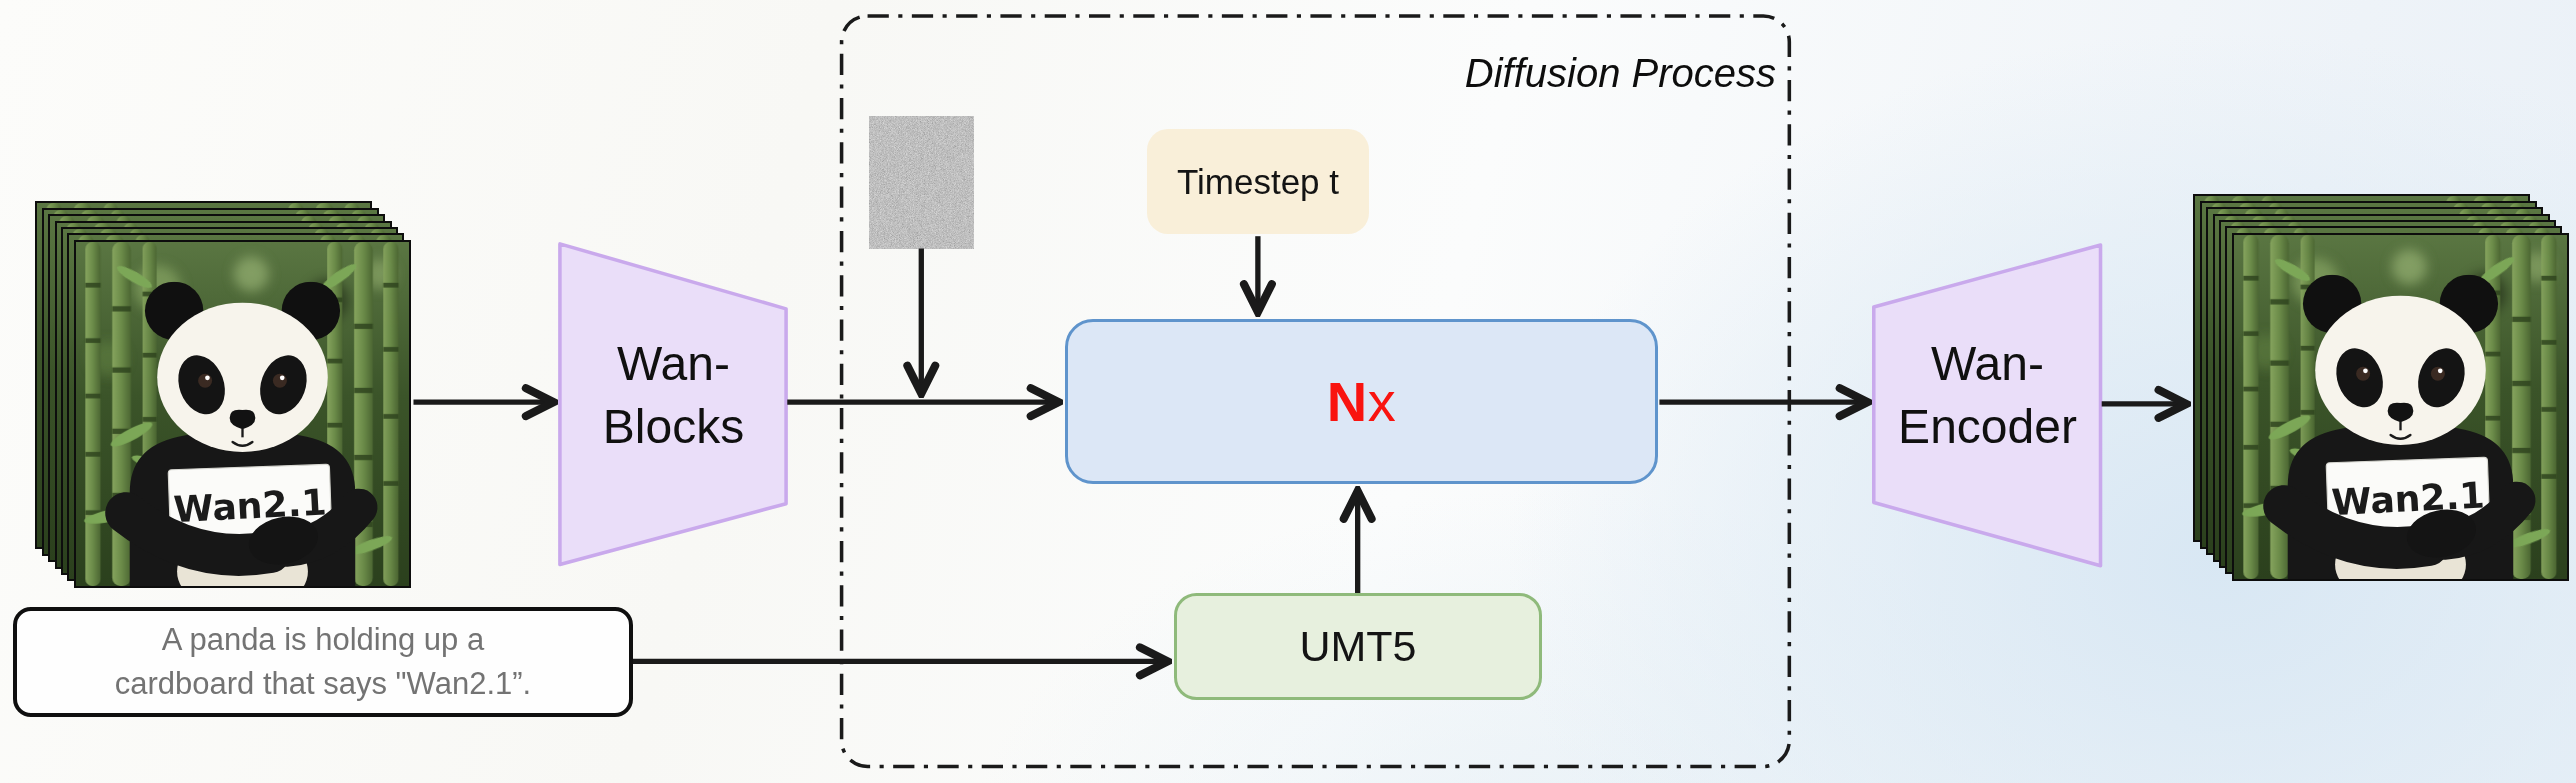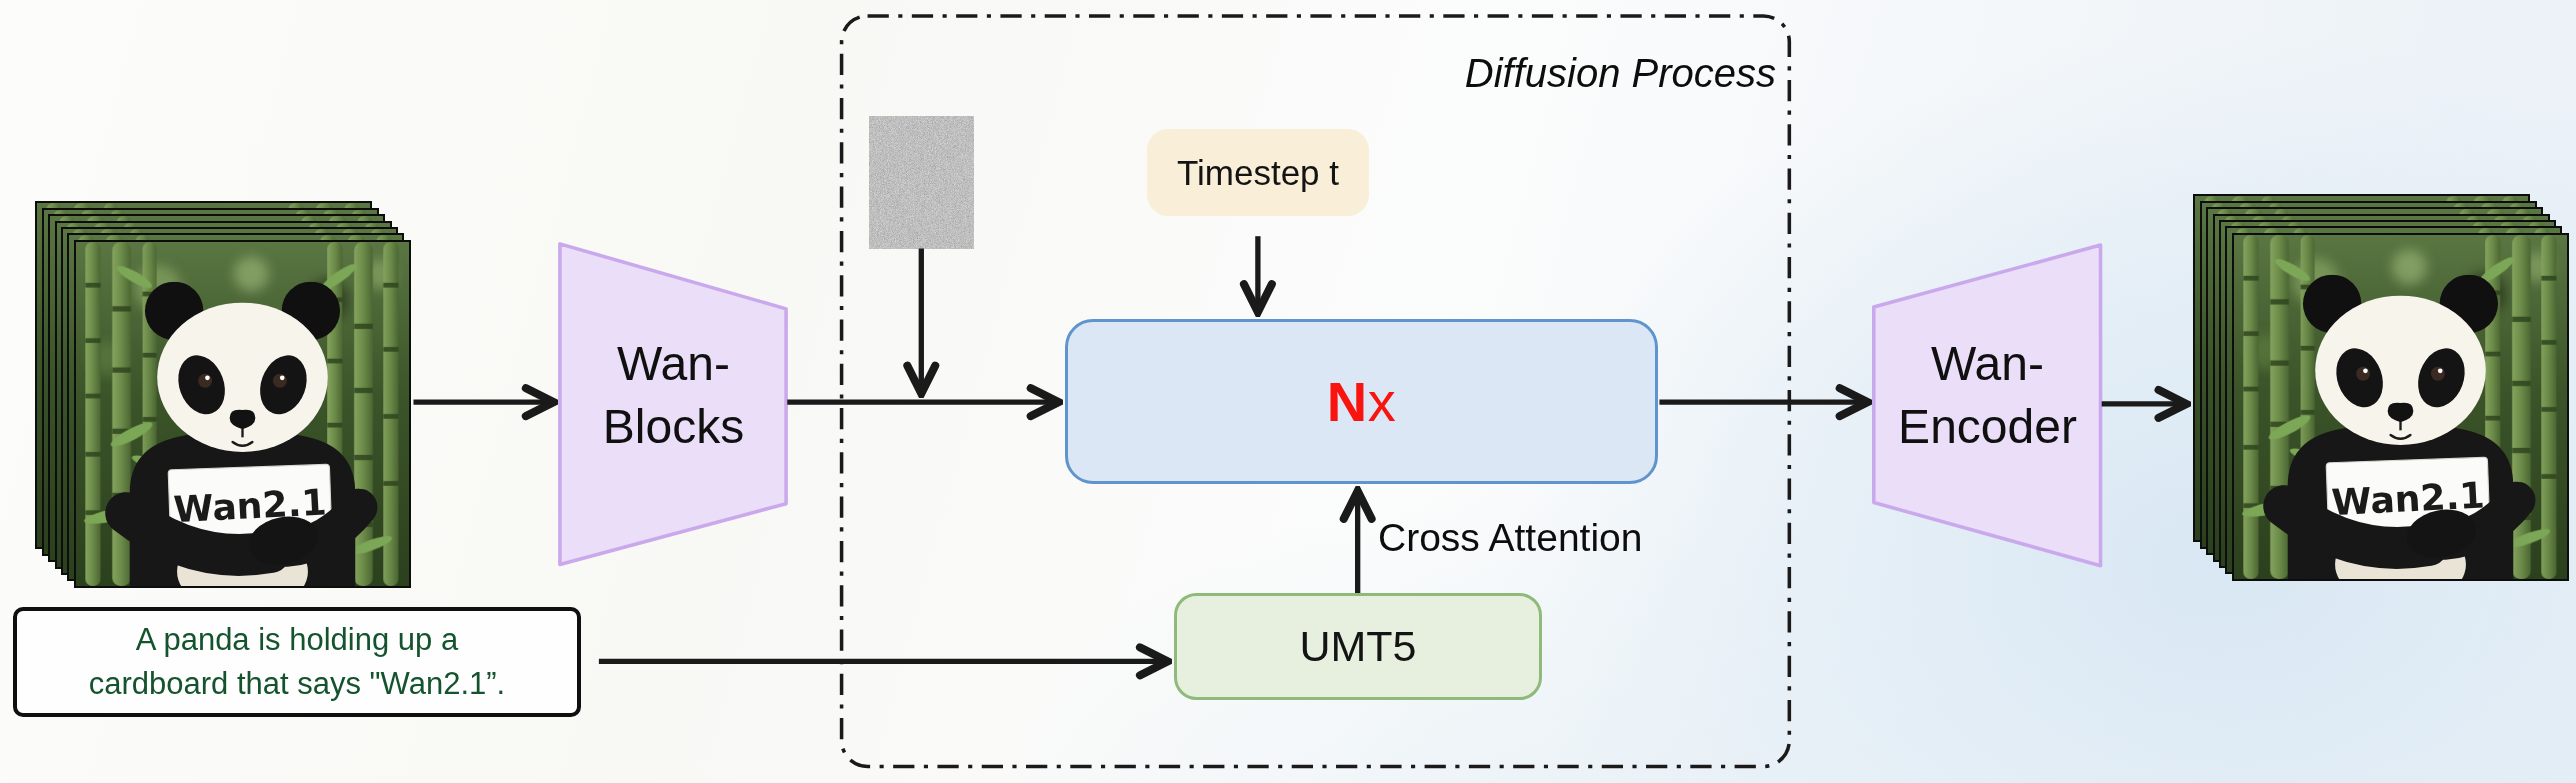--- a/index.html
+++ b/index.html
@@ -9,28 +9,28 @@
     background:
       radial-gradient(945px 709px at 86% 72%, rgba(214,230,243,.9) 0%, rgba(222,235,245,.55) 45%, rgba(255,255,255,0) 75%),
       radial-gradient(827px 531px at 60% 110%, rgba(224,236,244,.6) 0%, rgba(255,255,255,0) 70%),
       linear-gradient(105deg,#fcfcfa 0%,#f8f8f5 30%,#fbfcfc 55%,#eef3f8 85%,#e9f0f7 100%);
   }
   .abs{position:absolute;box-sizing:border-box;}
   svg.overlay{position:absolute;left:0;top:0;width:2576px;height:783px;pointer-events:none;}
 
   
   .node{display:flex;align-items:center;justify-content:center;text-align:center;color:#141414;}
-  .timestep-box{left:1147px;top:129px;width:222px;height:87px;background:#f9efd9;border-radius:21px;font-size:35px;}
+  .timestep-box{left:1147px;top:129px;width:222px;height:105px;background:#f9efd9;border-radius:21px;font-size:35px;}
   .dit-box{left:1065px;top:319px;width:593px;height:165px;background:#dce7f6;border:3.5px solid #5f94cc;border-radius:28px;
            font-size:56px;font-weight:500;letter-spacing:0.6px;}
   .dit-box .red-n{color:#f91410;font-weight:700;}
   .dit-box .red-x{color:#f91410;font-weight:400;}
   .umt5-box{left:1174px;top:593px;width:368px;height:107px;background:#e7f0de;border:3px solid #8fba7b;border-radius:22.4px;font-size:43px;}
-  .prompt-box{left:13px;top:607px;width:568px;height:110px;background:#fefefe;border:4.1px solid #0f0f0f;border-radius:10px;
-              font-size:31px;line-height:1.42;color:#14532d;flex-direction:column;}
+  .prompt-box{left:13px;top:607px;width:620px;height:110px;background:#fefefe;border:4.1px solid #0f0f0f;border-radius:18px;
+              font-size:31px;line-height:1.42;color:#737373;flex-direction:column;}
   .lbl{color:#0d0d0d;}
   .lbl-diffusion{left:1358px;top:51px;width:418px;text-align:right;font-size:40px;font-style:italic;font-weight:500;}
   .lbl-cross{left:1378px;top:516px;font-size:39px;}
   .trap-label{width:227px;text-align:center;font-size:48px;line-height:1.32;color:#101010;}
   .lbl-encoder{left:560px;top:332px;}
   .lbl-decoder{left:1874px;top:332px;}
 
   
   .stack{position:absolute;}
   .frame{position:absolute;width:337px;height:348px;border:2.4px solid #0d0d0d;box-sizing:border-box;
@@ -256,21 +256,20 @@
 
   <div class="abs node timestep-box">
     <span>Timestep t</span>
   </div>
 
   <div class="abs node dit-box">
     <span class="red-n">N</span>
       <span class="red-x"> x </span>
   </div>
 
-  <div class="abs lbl lbl-cross">Cross Attention</div>
 
   <div class="abs node umt5-box">
     <span>UMT5</span>
   </div>
 
   <div class="abs node prompt-box">
     <span>A panda is holding up a</span>
     <span>cardboard that says "Wan2.1”.</span>
   </div>
 

